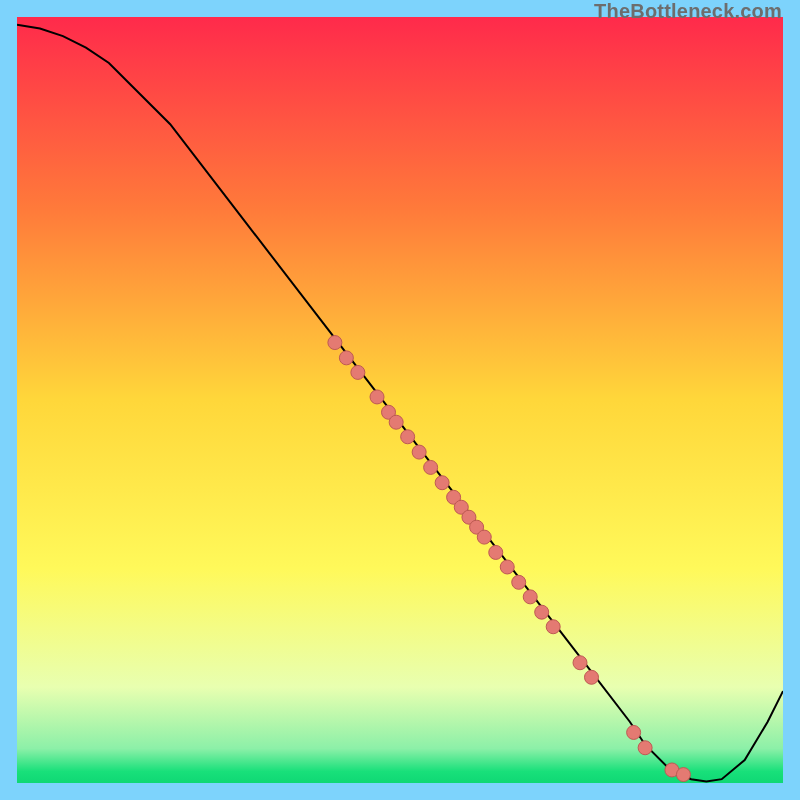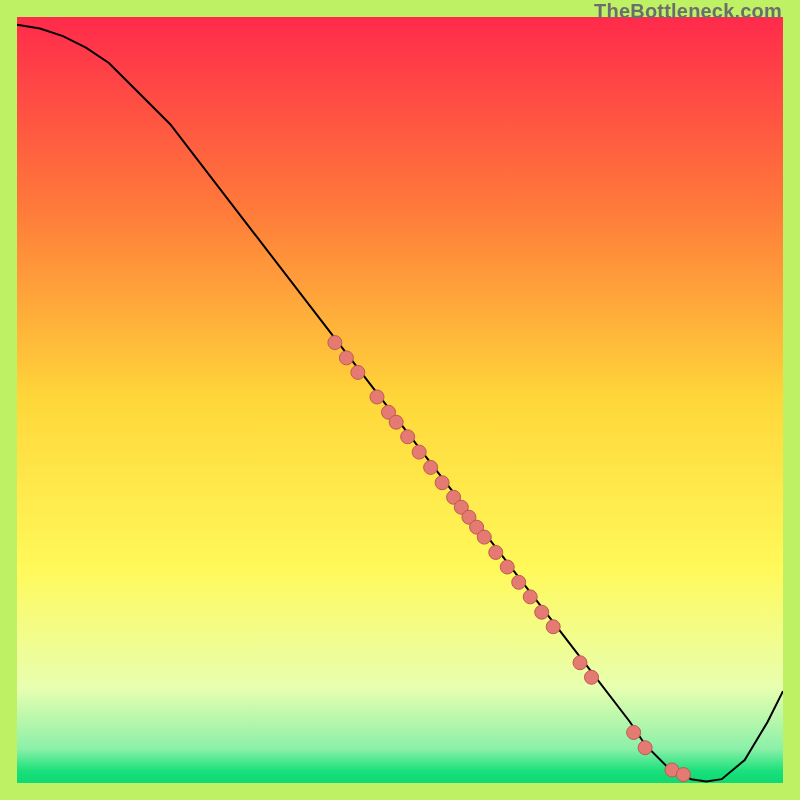--- a/index.html
+++ b/index.html
@@ -7,21 +7,21 @@
     padding: 0;
     width: 800px;
     height: 800px;
     background: #000;
     overflow: hidden;
   }
   .stage {
     position: relative;
     width: 800px;
     height: 800px;
-    background: #bef264;
+    background: #7dd3fc;
   }
   .plot {
     position: absolute;
     left: 17px;
     top: 17px;
     width: 766px;
     height: 766px;
     overflow: hidden;
   }
   .plot svg {

